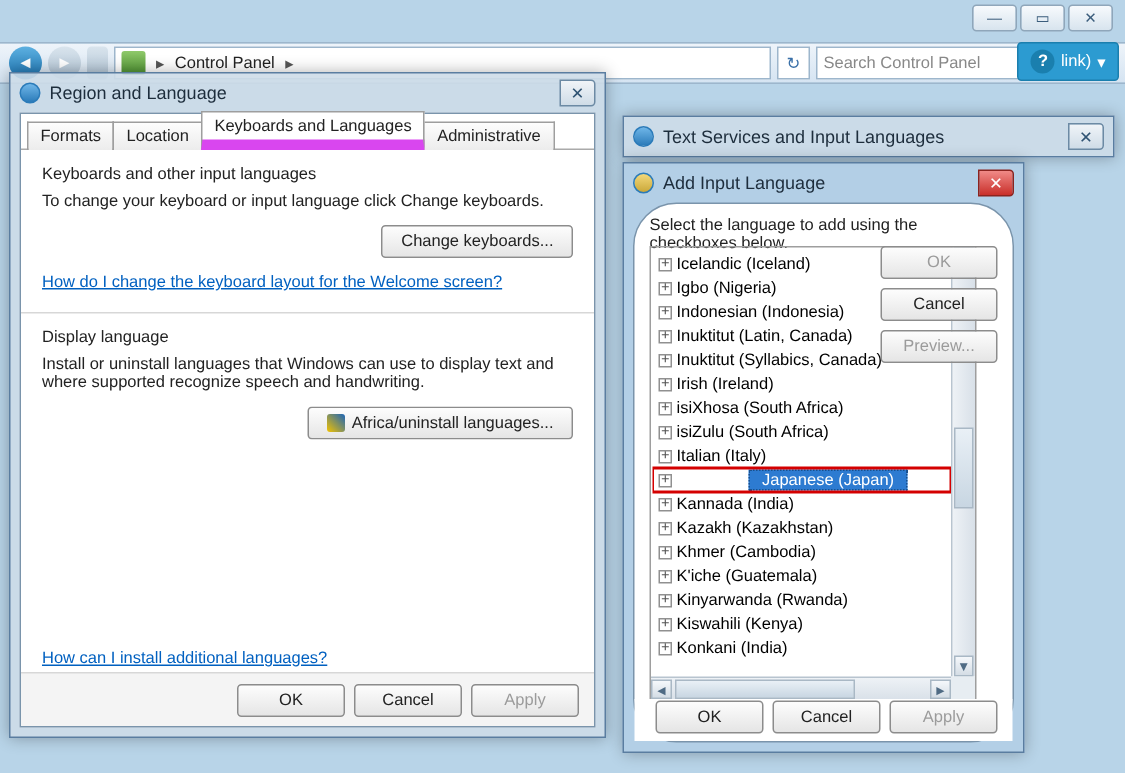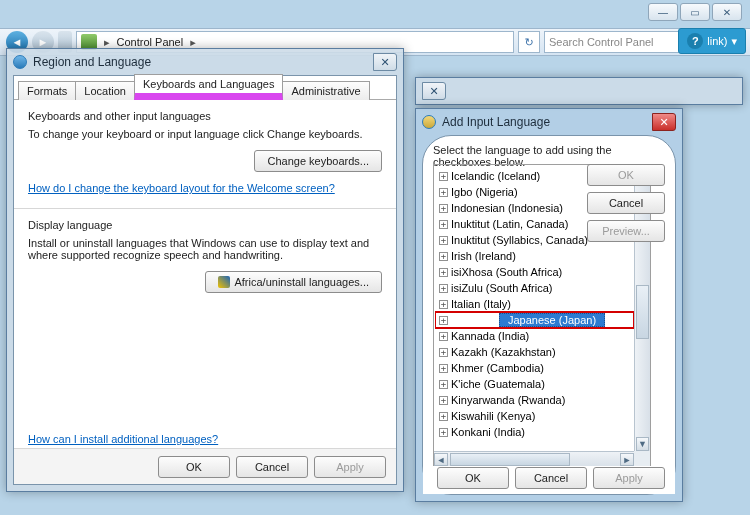--- a/index.html
+++ b/index.html
@@ -155,20 +155,24 @@
     <div class="footer">
       <div class="btn">OK</div>
       <div class="btn">Cancel</div>
       <div class="btn disabled">Apply</div>
     </div>
   </div>
 </div>
 
 <div id="txtServ" class="winframe blur">
   <div class="titlebar">
+    <div class="t">
+        <span class="ico"></span>
+        <span>Text Services and Input Languages</span>
+      </div>
     <div class="close-pill">
         <span>✕</span>
       </div>
   </div>
 </div>
 
 <div id="addLang" class="winframe">
   <div class="titlebar">
     <div class="t">
         <span class="ico"></span>

